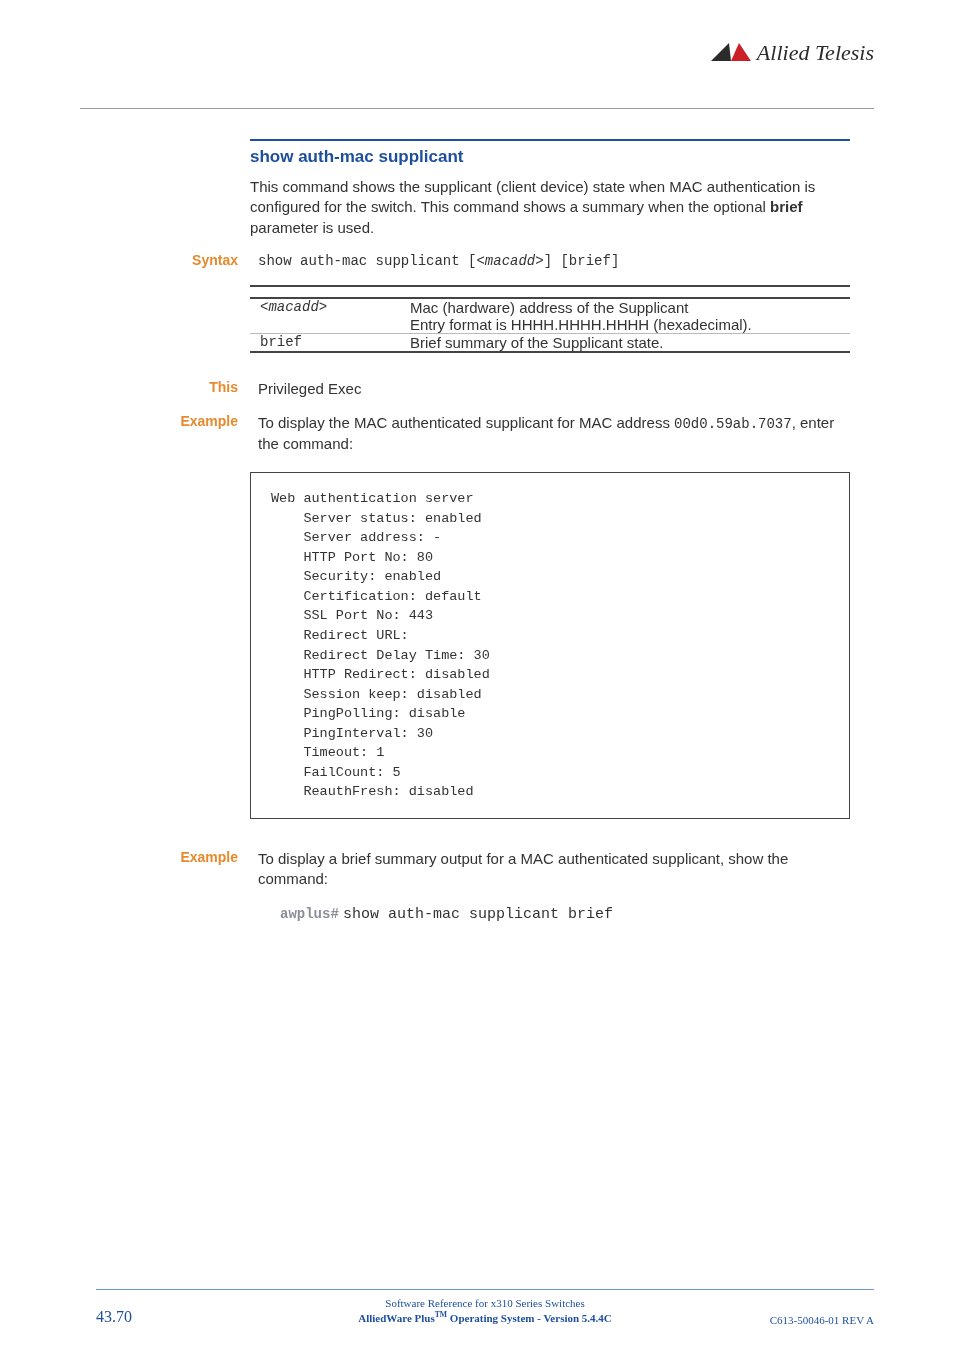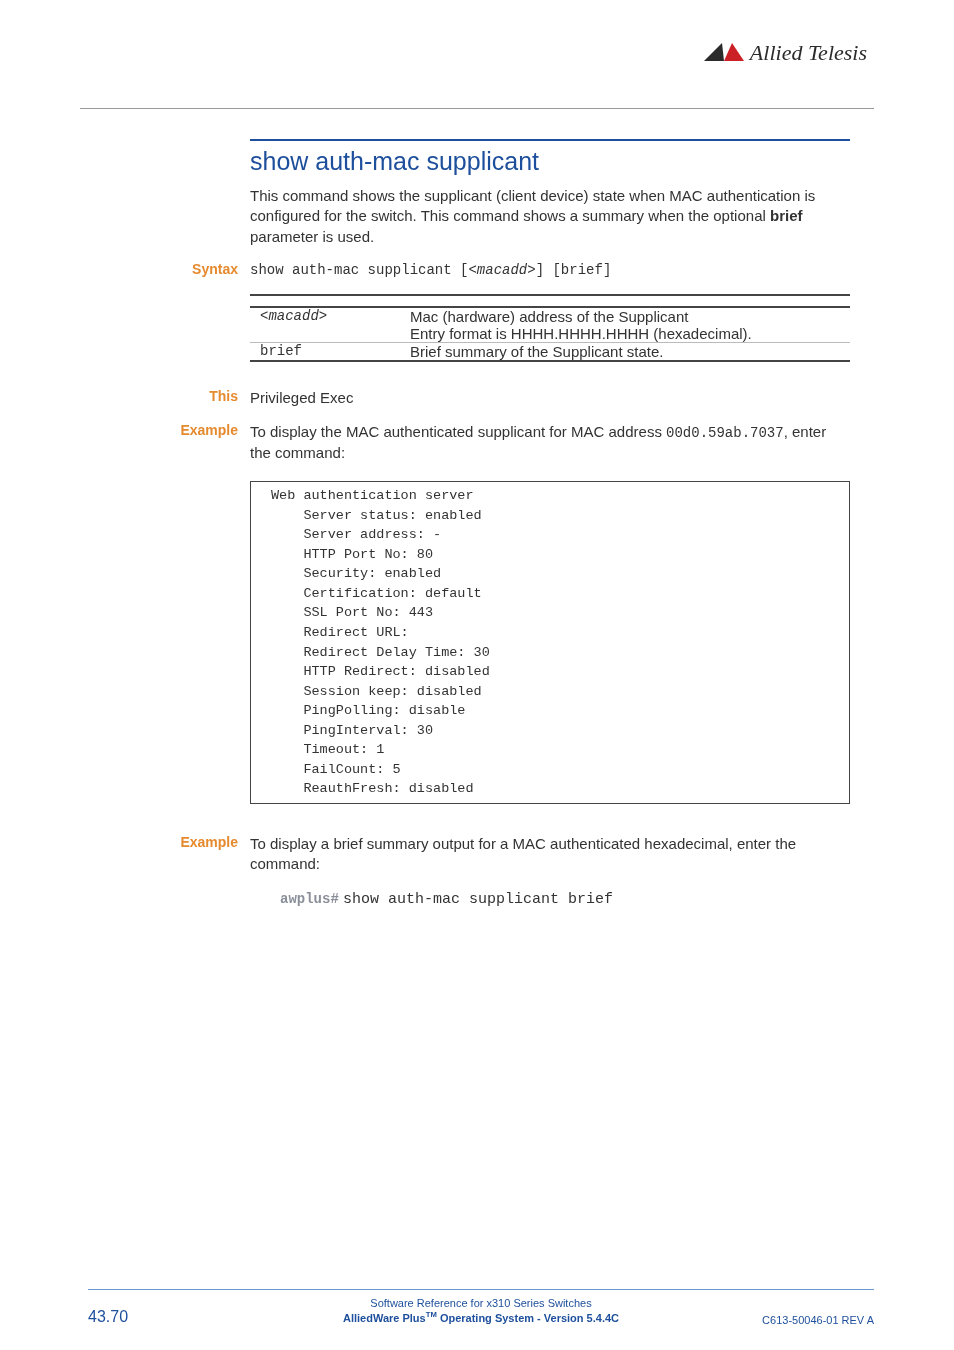--- a/index.html
+++ b/index.html
@@ -23,21 +23,21 @@
     position: relative;
     box-sizing: border-box;
     padding: 40px 80px 0 80px;
   }
   .header-row {
     position: relative;
     height: 60px;
   }
   .logo {
     position: absolute;
-    right: 7px;
+    right: 0;
     top: 0;
     display: flex;
     align-items: center;
     font-style: italic;
     font-family: Georgia, "Times New Roman", serif;
     font-size: 22px;
     color: #2b2b2b;
   }
   .logo svg { margin-right: 6px; }
   .top-rule {
@@ -50,22 +50,22 @@
     width: 600px;
     margin-left: 170px;
   }
   .section-rule {
     border: none;
     border-top: 2px solid var(--hr);
     margin: 0 0 6px 0;
   }
   h1 {
     color: var(--blue);
-    font-weight: 400;
-    font-size: 25px;
+    font-weight: 700;
+    font-size: 17px;
     margin: 0 0 10px 0;
   }
   p.body {
     margin: 0 0 14px 0;
     line-height: 1.35;
   }
 
   .label-col {
     color: var(--orange);
     font-size: 14px;
@@ -74,20 +74,21 @@
     display: inline-block;
     text-align: right;
     padding-right: 12px;
     box-sizing: border-box;
     vertical-align: top;
   }
   .row {
     display: flex;
     align-items: flex-start;
     margin-bottom: 14px;
+    gap: 8px;
   }
   .row .label-col {
     flex: 0 0 170px;
     margin-left: -170px;
   }
   .row .value {
     flex: 1;
     line-height: 1.35;
   }
 
@@ -130,33 +131,34 @@
     color: #8a8f99;
     font-weight: bold;
   }
   .cmd {
     font-family: "Courier New", monospace;
     font-size: 15px;
   }
 
   .output-box {
     border: 1px solid #444;
-    padding: 4px 20px;
+    padding: 16px 20px;
     font-family: "Courier New", monospace;
     font-size: 13.5px;
     line-height: 1.45;
     white-space: pre;
     margin: 18px 0 30px 0;
   }
 
   .footer {
     position: absolute;
     bottom: 24px;
-    left: 88px;
+    left: 96px;
     right: 80px;
+    font-family: Liberation Serif, serif;
   }
   .foot-rule {
     border: none;
     border-top: 1px solid #6a99d0;
     margin: 0 0 6px 0;
   }
   .foot-center {
     text-align: center;
     font-size: 11px;
     color: var(--blue);
@@ -255,21 +257,21 @@
     HTTP Redirect: disabled
     Session keep: disabled
     PingPolling: disable
     PingInterval: 30
     Timeout: 1
     FailCount: 5
     ReauthFresh: disabled</div>
 
     <div class="row">
       <div class="label-col">Example</div>
-      <div class="value">To display a brief summary output for a MAC authenticated hexadecimal, enter the command:</div>
+      <div class="value">To display a brief summary output for a MAC authenticated supplicant, show the command:</div>
     </div>
 
     <div class="cmd-line">
       <span class="prompt">awplus#</span>
       <span class="cmd">show auth-mac supplicant brief</span>
     </div>
 
   </div>
 
   <div class="footer">

